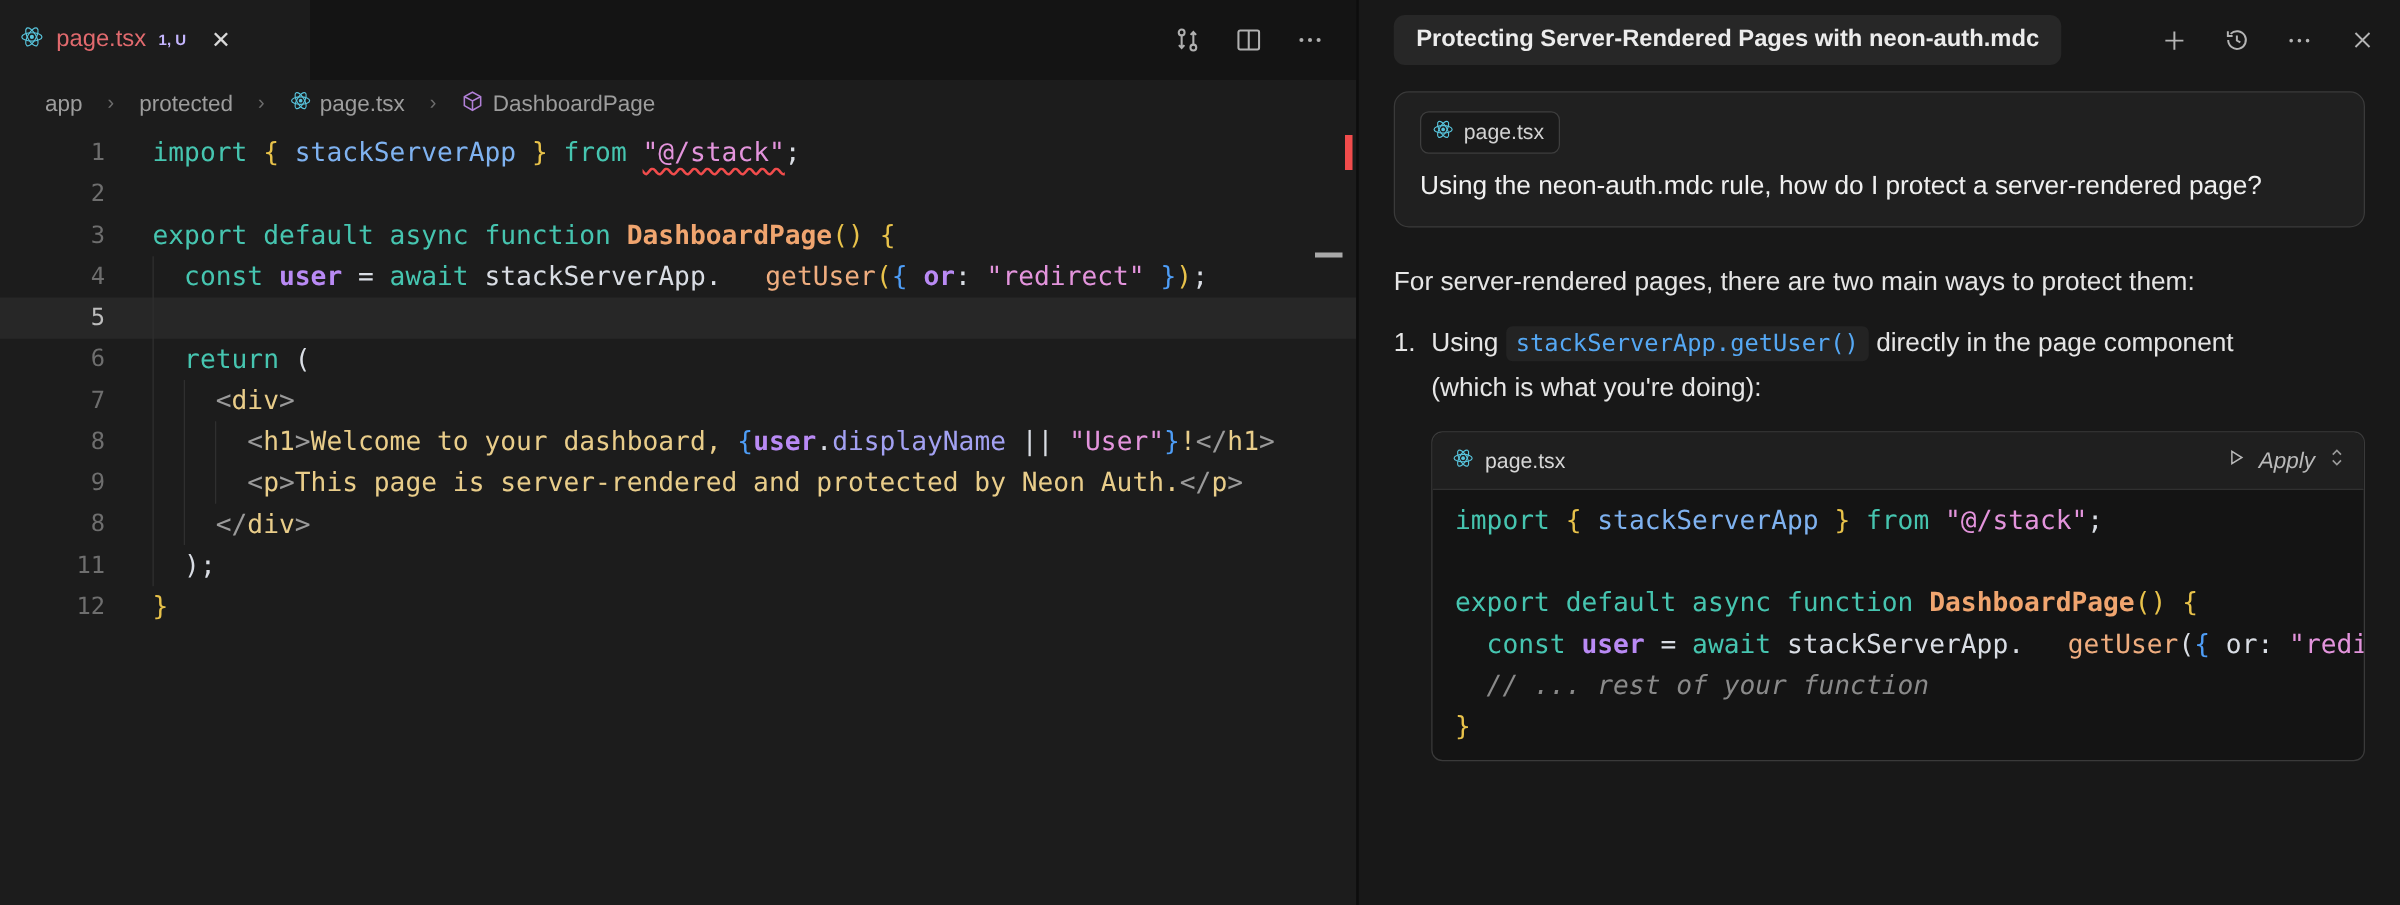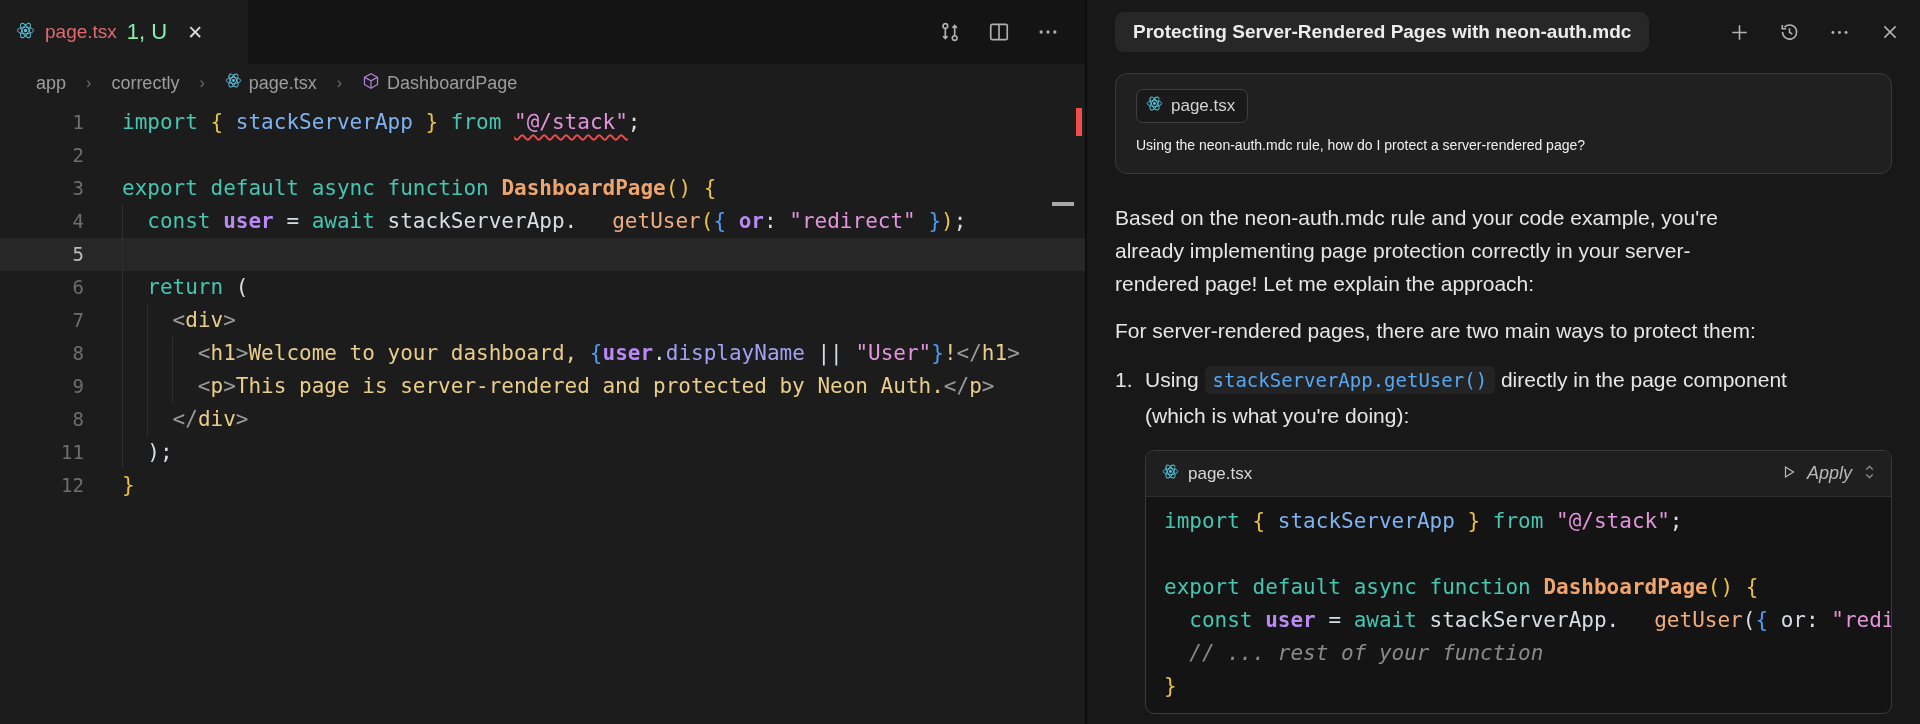--- a/index.html
+++ b/index.html
@@ -10,21 +10,21 @@
     display:flex;
   }
   
   .editor-pane { position:relative; width:1085px; height:724px; background:#1c1c1c; flex:none; }
   .tabbar { display:flex; align-items:stretch; height:64px; background:#141414; }
   .tab {
     display:flex; align-items:center; gap:10px; padding:0 18px 0 16px;
     background:#1c1c1c; min-width:248px; cursor:pointer;
   }
   .tab-label { font-size:19px; color:#e16a6e; }
-  .tab-badge { font-size:22px; color:#86efac; }
+  .tab-badge { font-size:12px; color:#c4b5fd;font-weight:bold; }
   .tab-close { margin-left:10px; color:#d8d8d8; font-size:19px; line-height:1; }
   .tab-spacer { flex:1; }
   .editor-toolbar { display:flex; align-items:center; gap:27px; padding-right:26px; background:#141414; }
   .tool-icon { width:22px; height:22px; display:flex; align-items:center; justify-content:center; color:#b0b0b0; }
   .breadcrumb {
     display:flex; align-items:center; gap:20px; height:38px; padding-left:36px;
     font-size:18px; color:#9d9d9d; background:#1c1c1c;
   }
   .crumb { display:flex; align-items:center; gap:7px; cursor:pointer; }
   .crumb-sep { color:#6d6d6d; font-size:16px; }
@@ -73,21 +73,21 @@
   .chat-body { padding:9px 28px 0 28px; }
   .user-card {
     background:#202020; border:1px solid #3a3a3a; border-radius:12px;
     padding:15px 20px 20px 20px;
   }
   .file-chip {
     display:inline-flex; align-items:center; gap:8px; background:#1a1a1a;
     border:1px solid #3e3e3e; border-radius:7px; padding:5px 12px 5px 9px;
     font-size:17px; color:#d2d2d2;
   }
-  .user-question { margin-top:14px; font-size:14px; color:#f0f0f0; }
+  .user-question { margin-top:14px; font-size:21px; color:#f0f0f0; }
   .response { margin-top:27px; }
   .md-line { font-size:21px; line-height:33px; color:#e6e6e6; }
   .md-p2 { margin-top:14px; font-size:21px; line-height:33px; color:#e6e6e6; }
   .list-item { margin-top:15px; display:flex; }
   .list-num { width:30px; flex:none; font-size:21px; line-height:36px; color:#e6e6e6; }
   .list-body { font-size:21px; line-height:36px; color:#e6e6e6; }
   .inline-code {
     font-family:"DejaVu Sans Mono", monospace; font-size:19px; color:#55a8f4;
     background:#232323; border-radius:5px; padding:3px 8px;
   }
@@ -152,21 +152,21 @@
         </span>
       </div>
     </div>
 
     <div class="breadcrumb">
       <span class="crumb">
           <span>app</span>
         </span>
       <span class="crumb-sep">›</span>
       <span class="crumb">
-          <span>correctly</span>
+          <span>protected</span>
         </span>
       <span class="crumb-sep">›</span>
       <span class="crumb">
         <span>
           <svg width="17" height="17" viewBox="0 0 24 24">
               <circle cx="12" cy="12" r="2.1" fill="#58c4dc"></circle>
               <g stroke="#58c4dc" stroke-width="1.3" fill="none">
                 <ellipse cx="12" cy="12" rx="10.2" ry="4.2"></ellipse>
                 <ellipse cx="12" cy="12" rx="10.2" ry="4.2" transform="rotate(60 12 12)"></ellipse>
                 <ellipse cx="12" cy="12" rx="10.2" ry="4.2" transform="rotate(120 12 12)"></ellipse>
@@ -288,25 +288,20 @@
                   <ellipse cx="12" cy="12" rx="10.2" ry="4.2" transform="rotate(120 12 12)"></ellipse>
                 </g>
               </svg>
           </span>
           <span>page.tsx</span>
         </span>
         <div class="user-question">Using the neon-auth.mdc rule, how do I protect a server-rendered page?</div>
       </div>
 
       <div class="response">
-        <div id="resp-p1">
-            <div class="md-line">Based on the neon-auth.mdc rule and your code example, you're</div>
-            <div class="md-line">already implementing page protection correctly in your server-</div>
-            <div class="md-line">rendered page! Let me explain the approach:</div>
-          </div>
         <div class="md-p2">For server-rendered pages, there are two main ways to protect them:</div>
         <div class="list-item">
           <div class="list-num">1.</div>
           <div class="list-body">
             <div id="list-line1"><span>Using </span><span class="inline-code">stackServerApp.getUser()</span><span> directly in the page component</span></div>
             <div>(which is what you're doing):</div>
           </div>
         </div>
 
         <div class="code-card">

